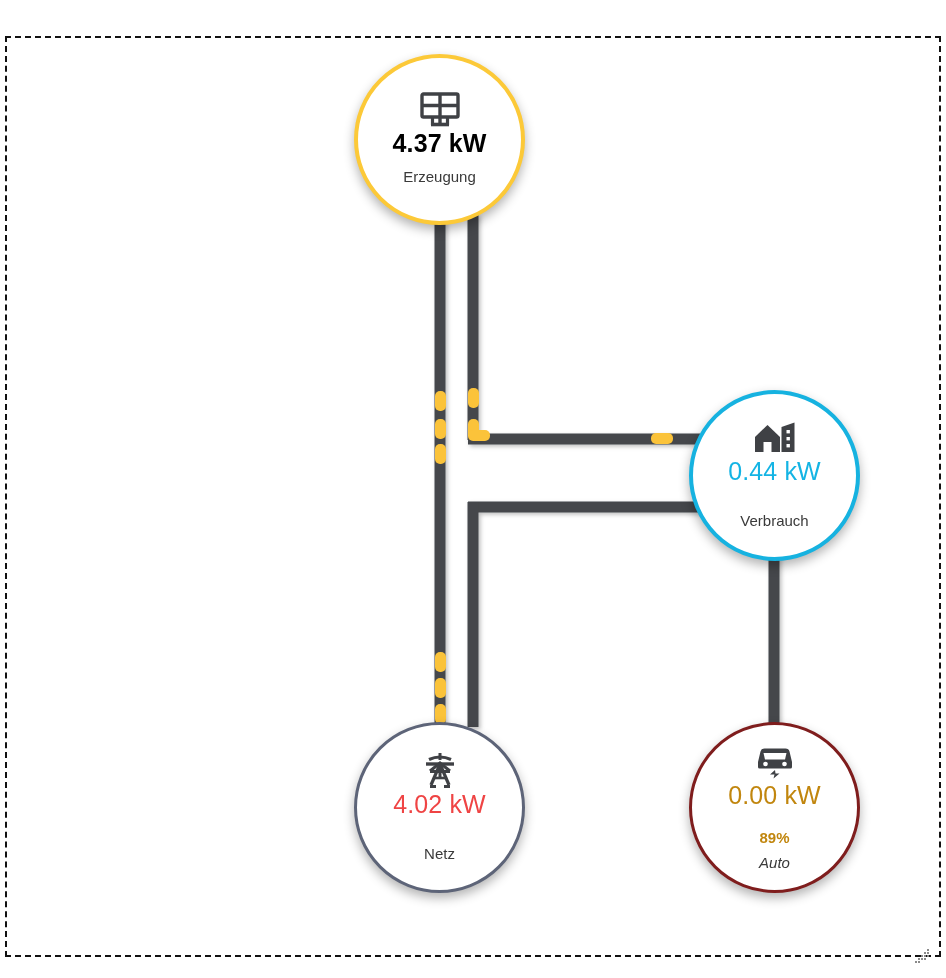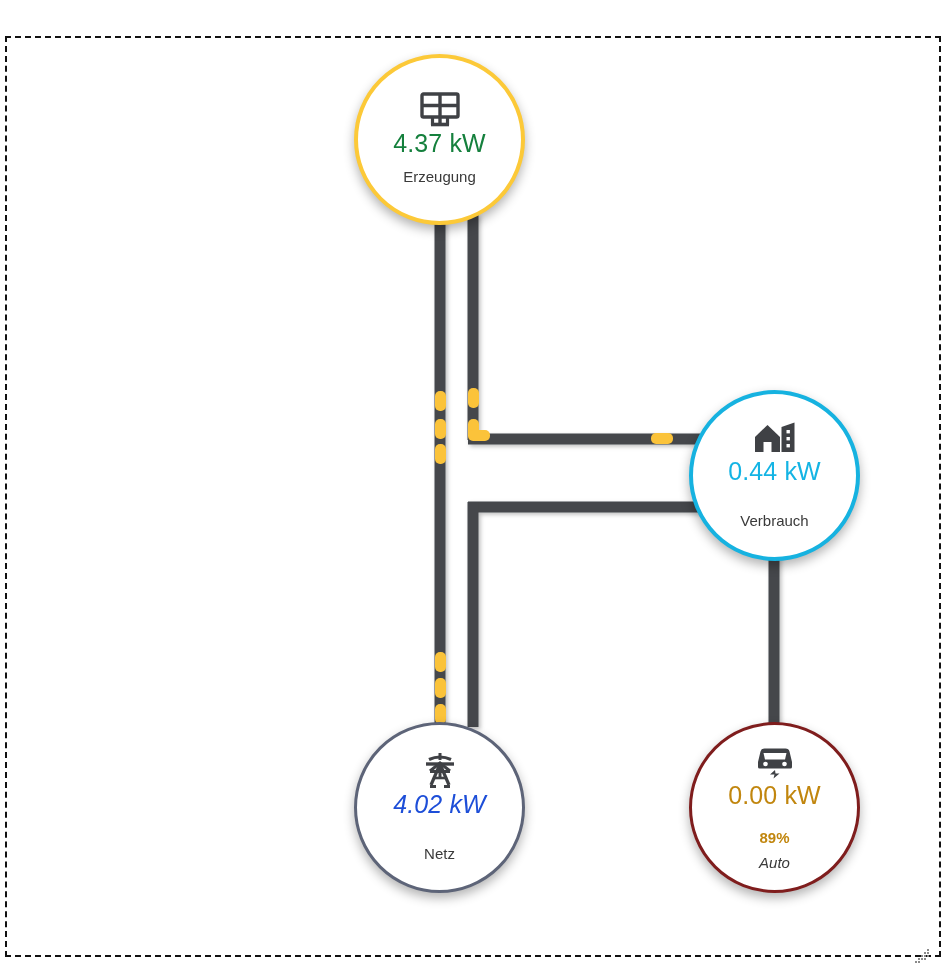--- a/index.html
+++ b/index.html
@@ -92,42 +92,42 @@
 
   
   #node-production {
     left: 354px;
     top: 54px;
     width: 171px;
     height: 171px;
     border: 4px solid #FCC938;
     box-shadow: 0 5px 11px rgba(0,0,0,0.30);
   }
-  #node-production .node-value { color: #15803d; }
+  #node-production .node-value { color: #000000; font-weight: bold; }
   #node-production .node-label { margin-top: 11px; }
 
   #node-consumption {
     left: 689px;
     top: 390px;
     width: 171px;
     height: 171px;
     border: 4px solid #16B2E0;
     box-shadow: 0 5px 11px rgba(0,0,0,0.30);
   }
   #node-consumption .node-value { color: #14B4E4; }
 
   #node-grid {
     left: 354px;
     top: 722px;
     width: 171px;
     height: 171px;
     border: 3px solid #5D6478;
     box-shadow: 0 5px 11px rgba(0,0,0,0.30);
   }
-  #node-grid .node-value { color: #1d4ed8; font-style: italic; }
+  #node-grid .node-value { color: #ef4444; }
 
   #node-car {
     left: 689px;
     top: 722px;
     width: 171px;
     height: 171px;
     border: 3px solid #7f1d1d;
     box-shadow: 0 5px 11px rgba(0,0,0,0.30);
   }
   #node-car .node-value { color: #C1860E; }

